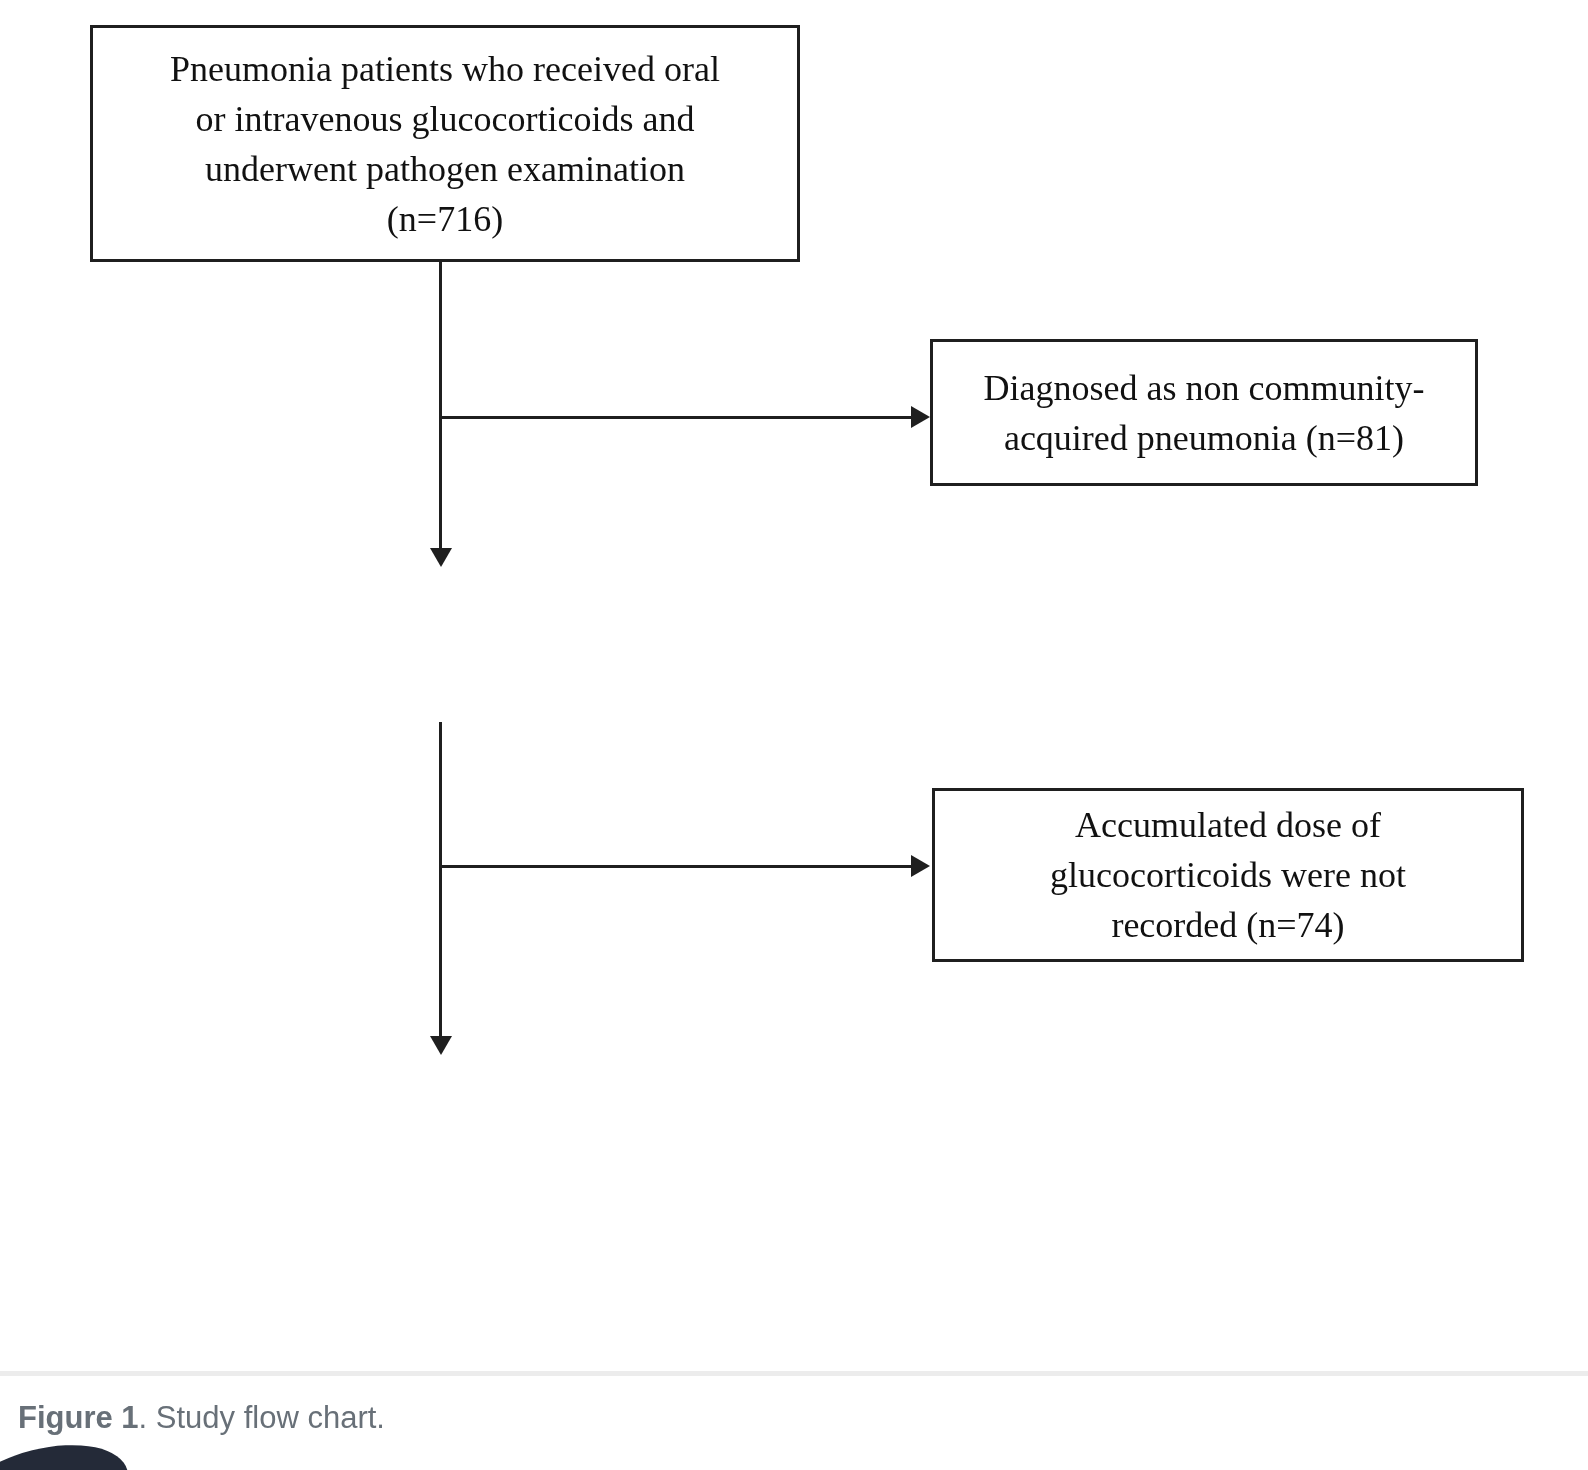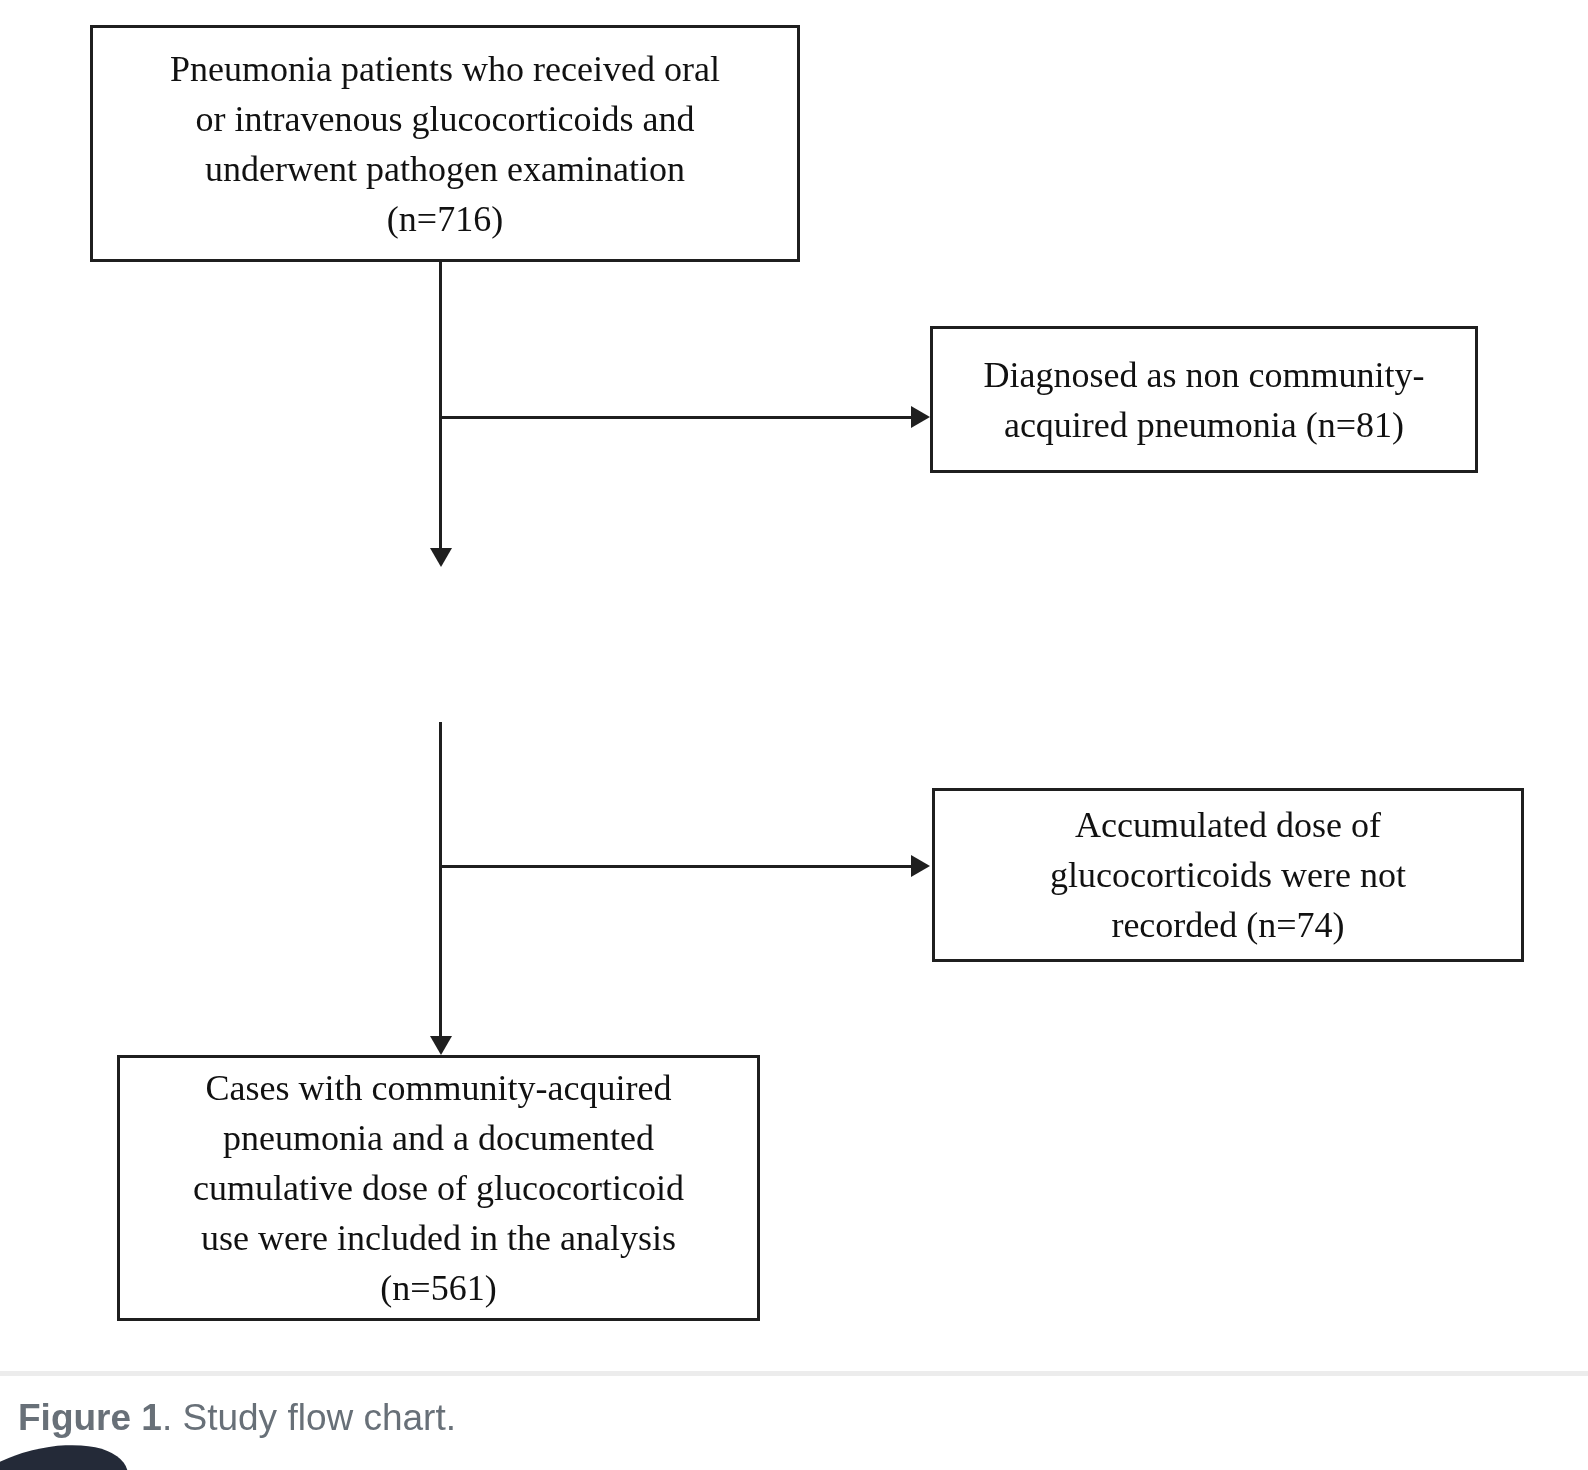--- a/index.html
+++ b/index.html
@@ -55,21 +55,21 @@
     top: 1371px;
     width: 1588px;
     height: 5px;
     background: #ececec;
   }
   .caption {
     position: absolute;
     left: 18px;
     top: 1398px;
     font-family: "Liberation Sans", sans-serif;
-    font-size: 37px;
+    font-size: 31px;
     line-height: 40px;
     color: #687078;
   }
   .caption .cap-label {
     font-weight: bold;
   }
   .corner-shape {
     position: absolute;
     left: -45px;
     top: 1449px;
@@ -93,43 +93,38 @@
   <div>
     <div class="line" style="left:439px; top:262px; width:3px; height:289px;"></div>
     <div class="arrowhead down" style="left:430px; top:548px;"></div>
   </div>
 
   <div>
     <div class="line" style="left:440px; top:416px; width:472px; height:3px;"></div>
     <div class="arrowhead right" style="left:911px; top:406px;"></div>
   </div>
 
-  <div class="node" style="left:930px; top:326px; width:548px; height:147px;">Diagnosed as non community-
+  <div class="node" style="left:930px; top:339px; width:548px; height:147px;">Diagnosed as non community-
 acquired pneumonia (n=81)</div>
 
 
   <div>
     <div class="line" style="left:439px; top:722px; width:3px; height:316px;"></div>
     <div class="arrowhead down" style="left:430px; top:1036px;"></div>
   </div>
 
   <div>
     <div class="line" style="left:440px; top:865px; width:472px; height:3px;"></div>
     <div class="arrowhead right" style="left:911px; top:855px;"></div>
   </div>
 
   <div class="node" style="left:932px; top:788px; width:592px; height:174px;">Accumulated dose of
 glucocorticoids were not
 recorded (n=74)</div>
 
-  <div class="node" style="left:117px; top:1055px; width:643px; height:266px;">Cases with community-acquired
-pneumonia and a documented
-cumulative dose of glucocorticoid
-use were included in the analysis
-(n=561)</div>
 
   <div class="divider"></div>
 
   <div class="caption"><span class="cap-label">Figure 1</span><span>. Study flow chart.</span></div>
 
   <div class="corner-shape"></div>
 
 </div>
 
 </body></html>

